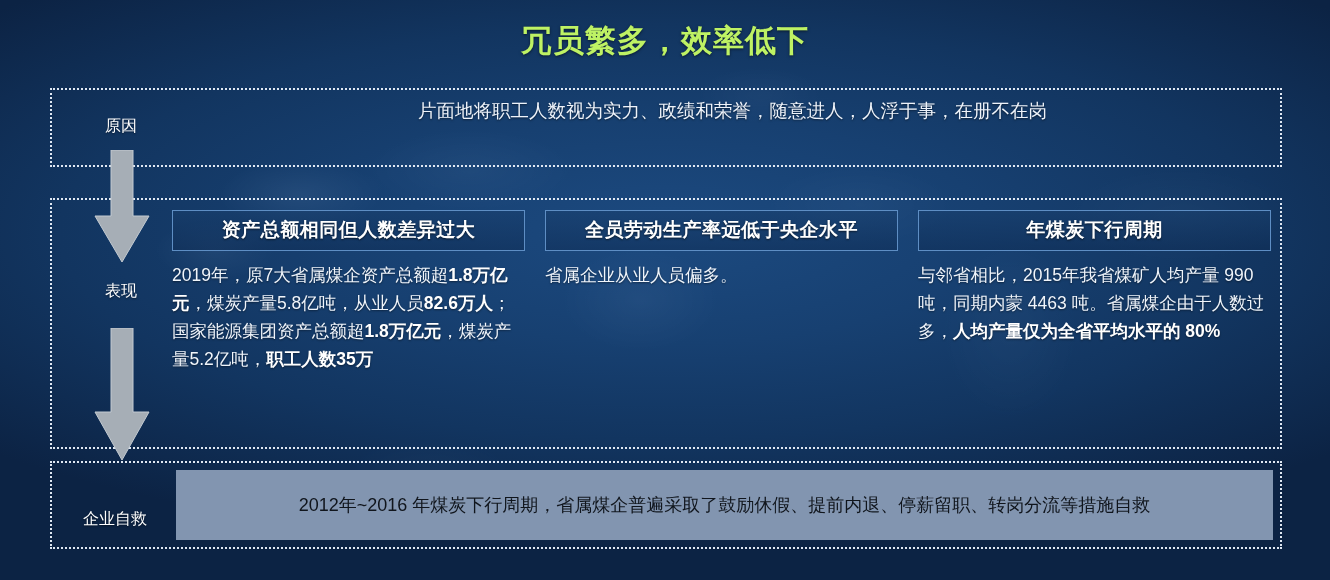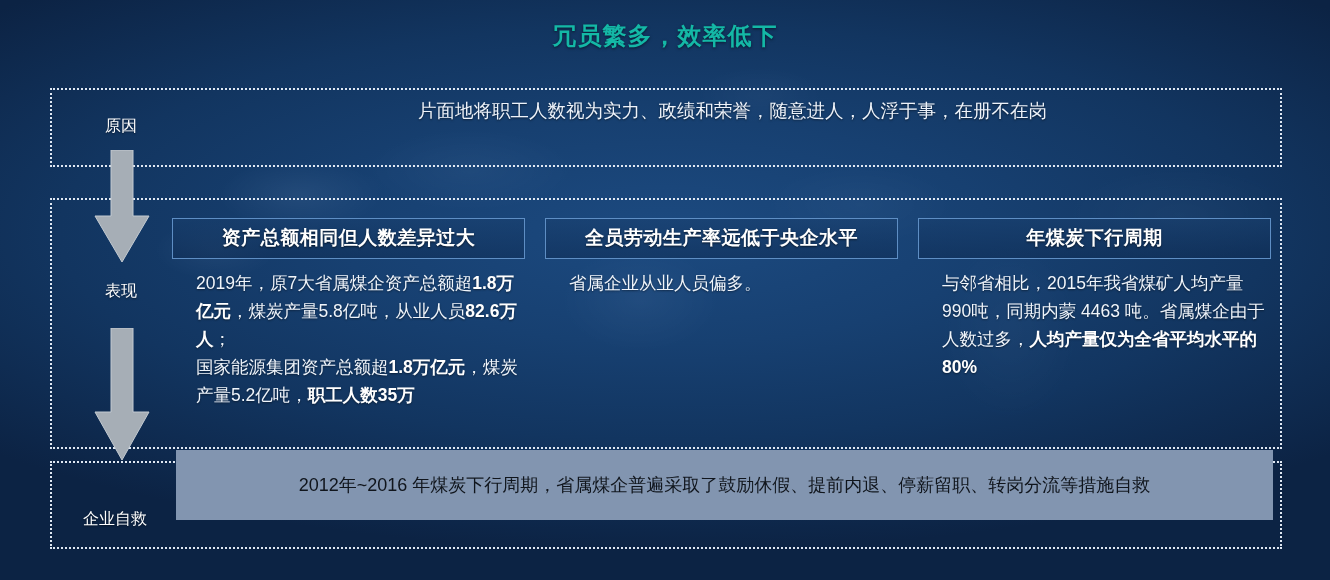--- a/index.html
+++ b/index.html
@@ -43,22 +43,22 @@
       radial-gradient(ellipse 95px 42px at 760px 95px, rgba(150,185,225,.14), transparent 72%);
   }
 
   
   #title {
     position: absolute;
     left: 0; top: 20px;
     width: 1330px;
     text-align: center;
     z-index: 4;
-    color: #14b8a6;
-    font-size: 24px;
+    color: #bef264;
+    font-size: 31px;
     font-weight: bold;
     letter-spacing: 1px;
     text-shadow: 0 1px 3px rgba(0,0,0,.55);
   }
 
   
   .band {
     position: absolute;
     border: 2px dotted #dfe7f2;
     z-index: 3;
@@ -119,38 +119,36 @@
   .col-head {
     border: 1.5px solid #5e8ec4;
     background: linear-gradient(180deg, rgba(24,62,108,.55), rgba(14,44,84,.55));
     color: #ffffff;
     font-size: 19px;
     font-weight: bold;
     text-align: center;
     padding: 6px 4px 7px;
     letter-spacing: .5px;
     text-shadow: 0 1px 2px rgba(0,0,0,.6);
-    margin-top: 8px;
   }
 
   .col-body {
     margin-top: 10px;
     color: #f0f5fb;
     font-size: 17.5px;
     line-height: 28px;
     text-shadow: 0 1px 2px rgba(0,0,0,.45);
-    margin-left: 24px;
   }
   .col-body p { margin: 0; }
   .col-body b { font-weight: bold; color: #ffffff; }
 
   
   #rescue-panel {
     position: absolute;
-    left: 176px; top: 450px;
+    left: 176px; top: 470px;
     width: 1097px; height: 70px;
     background: #8295b0;
     z-index: 6;
     display: flex;
     align-items: center;
     justify-content: center;
   }
   #rescue-text {
     color: #10151c;
     font-size: 18px;

